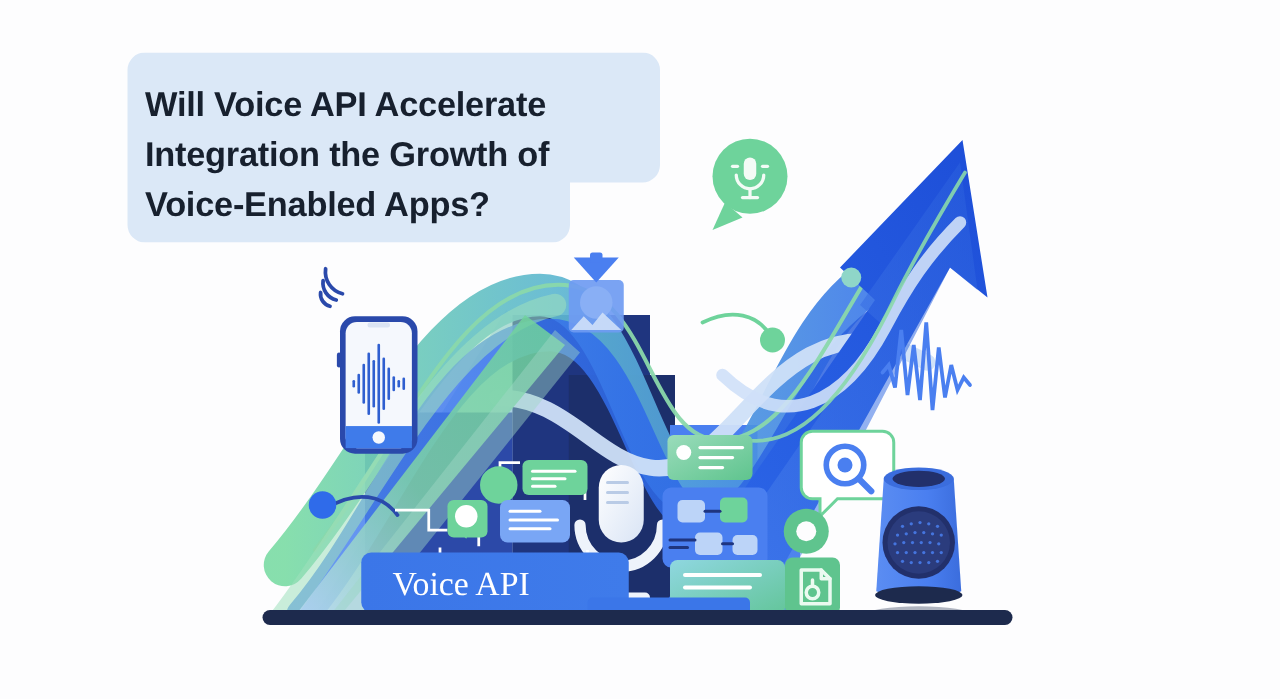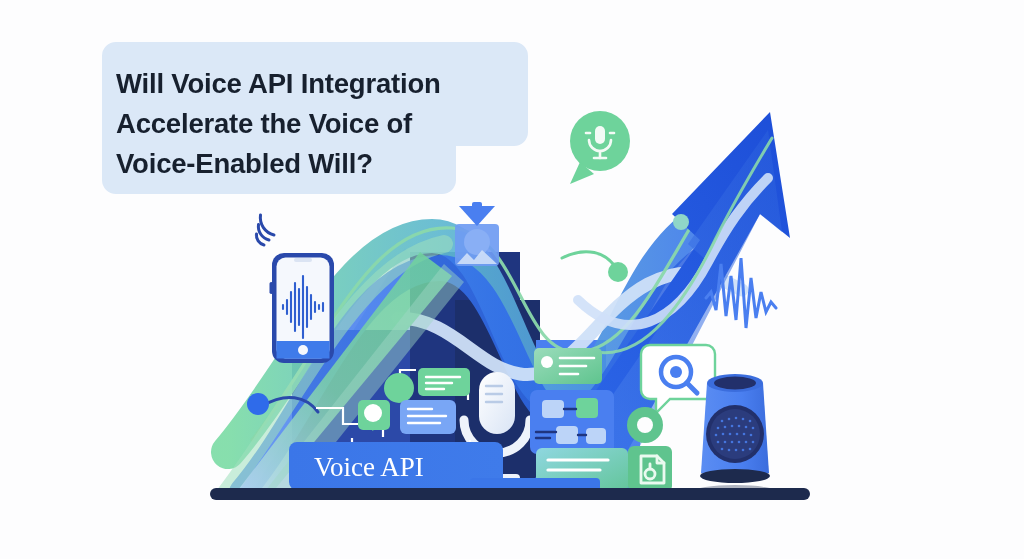--- a/index.html
+++ b/index.html
@@ -352,17 +352,17 @@
   <rect x="210" y="488" width="600" height="12" rx="6" fill="#1d2a4d"></rect>
 
 </svg>
 </div>
 
 <div class="title-bubble">
   <svg class="bubble-bg" viewBox="0 0 440 152" xmlns="http://www.w3.org/2000/svg">
     <path d="M14 14 a14 14 0 0 1 14 -14 h398 a14 14 0 0 1 14 14 v76 a14 14 0 0 1 -14 14 h-58 v34 a14 14 0 0 1 -14 14 h-326 a14 14 0 0 1 -14 -14 z" fill="#dbe8f7"></path>
   </svg>
   <div class="title-text">
-    <span class="title-line">Will Voice API Integration</span>
-    <span class="title-line">Accelerate the Voice of</span>
-    <span class="title-line">Voice-Enabled Will?</span>
+    <span class="title-line">Will Voice API Accelerate</span>
+    <span class="title-line">Integration the Growth of</span>
+    <span class="title-line">Voice-Enabled Apps?</span>
   </div>
 </div>
 
 </body></html>

